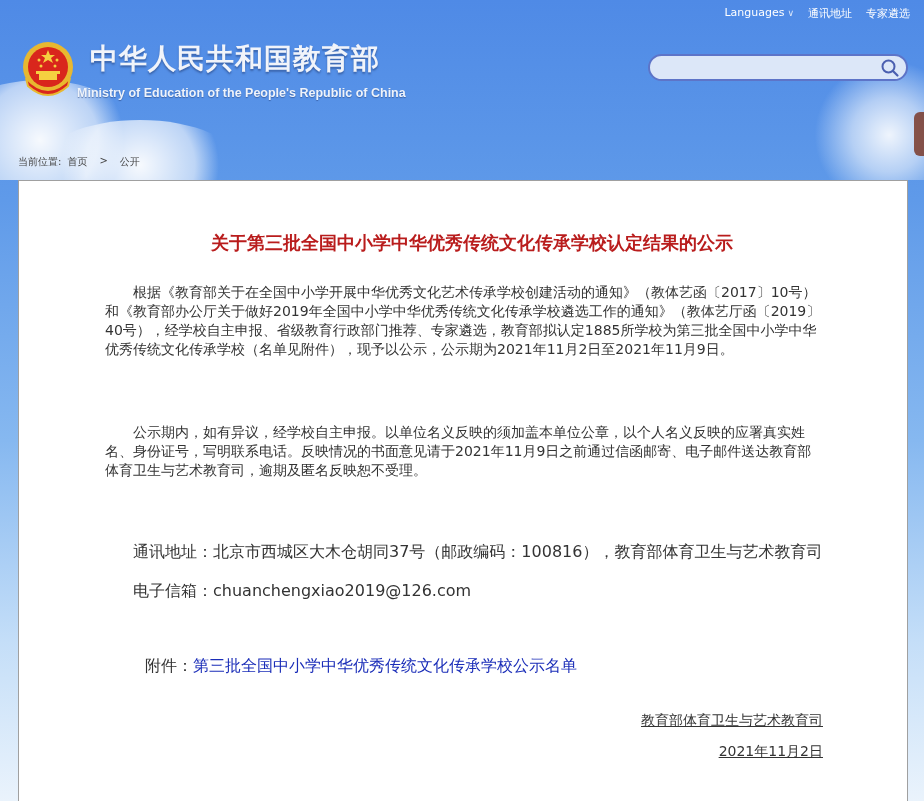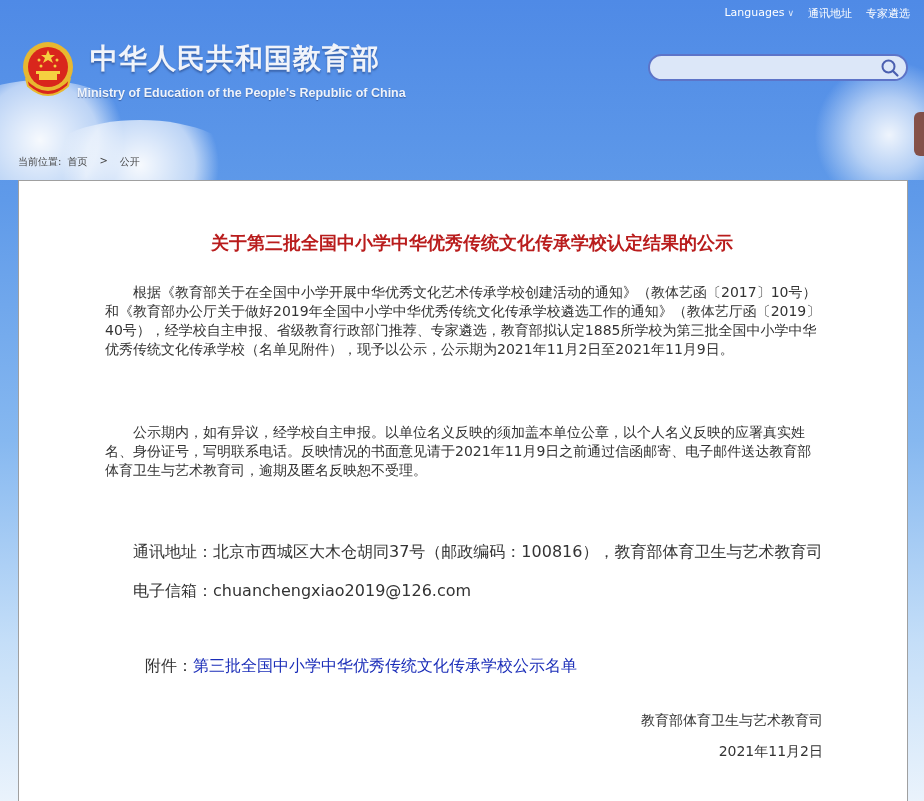--- a/index.html
+++ b/index.html
@@ -72,21 +72,21 @@
   }
   .para {
     position: absolute; left: 86px; width: 720px;
     font-size: 14px; line-height: 19px; color: #333; text-indent: 28px;
   }
   .line {
     position: absolute; left: 114px; font-size: 16px; color: #333; white-space: nowrap;
   }
   .line a { color: #1a2db8; text-decoration: none; }
   .sign {
-    position: absolute; right: 84px; font-size: 14px; color: #333; text-align: right;
+    position: absolute; right: 84px; font-size: 14px; color: #333; text-align: right; text-decoration: underline;
   }
 </style>
 </head>
 <body>
 
 <div class="header">
   <div class="cloud" style="left:-60px;top:80px;width:200px;height:120px;"></div>
   <div class="cloud" style="left:40px;top:120px;width:200px;height:90px;"></div>
   <div class="dandelion"></div>
   <div class="dandelion-core"></div>

